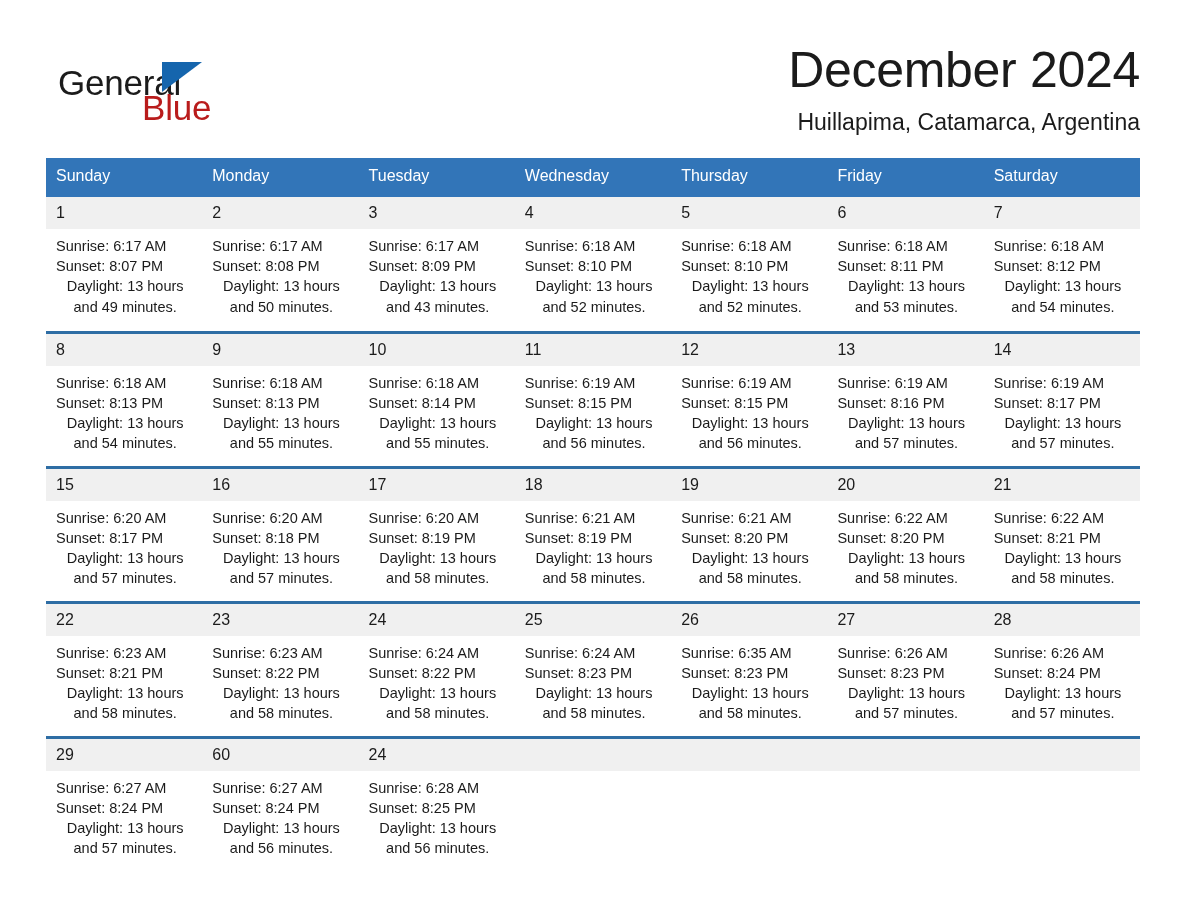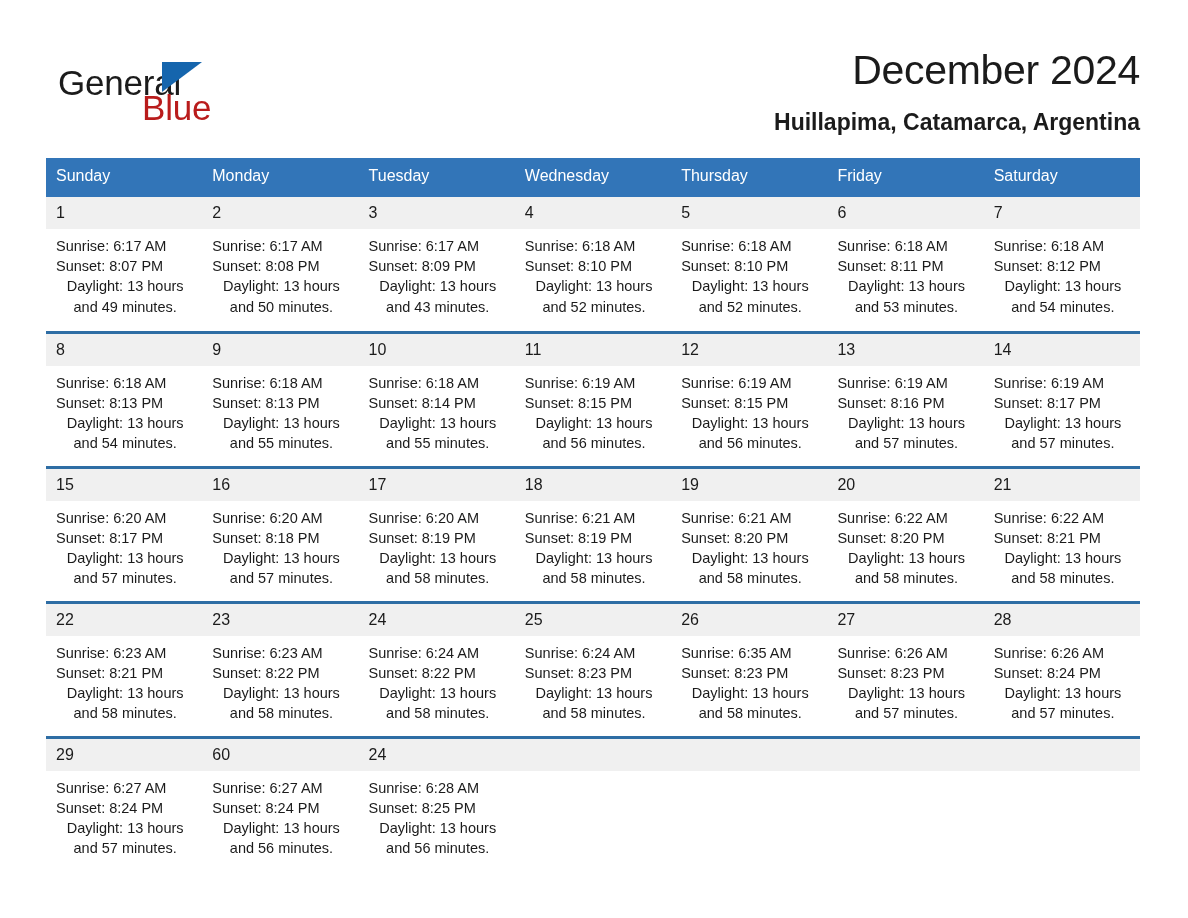--- a/index.html
+++ b/index.html
@@ -70,31 +70,31 @@
   }
 
   .title-block {
     position: absolute;
     right: 0;
     top: 0;
     text-align: right;
   }
 
   .month-title {
-    font-size: 41px;
+    font-size: 50px;
     font-weight: 400;
     color: #1b1b1b;
     line-height: 52px;
     letter-spacing: -0.3px;
   }
 
   .location {
     margin-top: 12px;
     font-size: 23px;
-    font-weight: 700;
+    font-weight: 400;
     color: #1b1b1b;
     line-height: 28px;
   }
 
   
   .calendar {
     position: absolute;
     left: 46px;
     top: 158px;
     width: 1094px;

